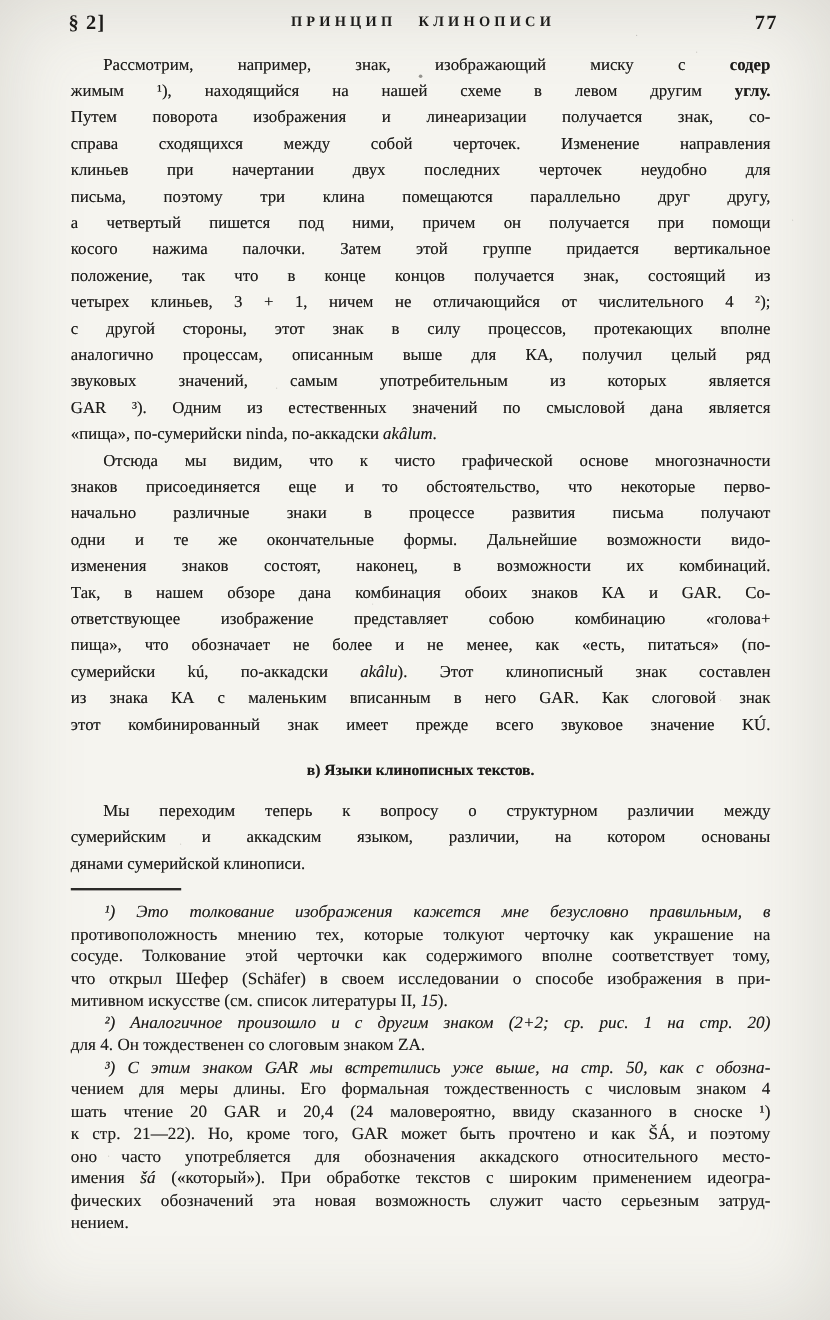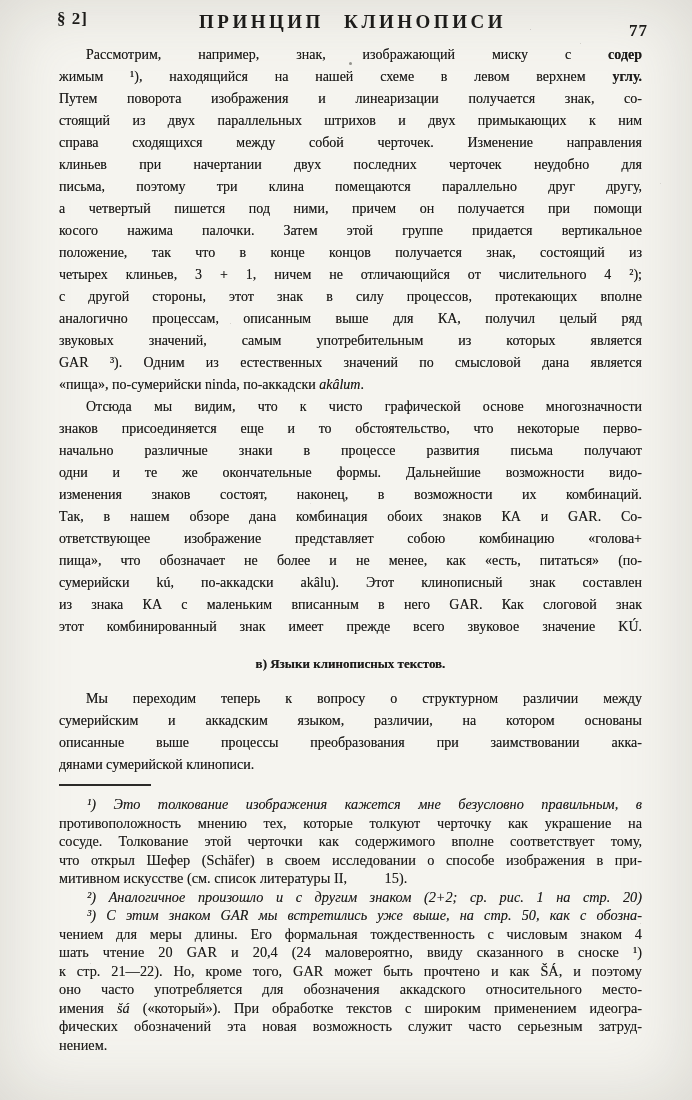--- a/index.html
+++ b/index.html
@@ -9,22 +9,22 @@
   .page {
     position:relative; width:692px; height:1100px; overflow:hidden;
     background:#f5f4ef; color:#1d1c1a;
     box-shadow: inset 0 0 70px rgba(120,114,100,.22);
   }
 
   
   .header { position:absolute; top:9px; left:57px; right:44px; height:24px; }
   .sec-marker   { position:absolute; left:0; top:0; font-size:17px; font-weight:bold; letter-spacing:1px; }
   .run-title    { position:absolute; left:50%; top:2px; transform:translateX(-50%);
-                  font-size:19px; font-weight:bold; letter-spacing:3.5px; word-spacing:12px; white-space:nowrap; }
-  .page-number  { position:absolute; right:0; top:12px; font-size:17px; font-weight:bold; letter-spacing:1px; }
+                  font-size:12px; font-weight:bold; letter-spacing:3.5px; word-spacing:12px; white-space:nowrap; }
+  .page-number  { position:absolute; right:0; top:0; font-size:17px; font-weight:bold; letter-spacing:1px; }
 
   
   .content { position:absolute; left:59px; top:44px; width:583px; }
 
   .ln {
     font-size:14px; line-height:22px;
     text-align:justify; text-align-last:justify;
     text-shadow:0 0 .5px rgba(10,10,10,.55);
     white-space:normal;
   }
@@ -68,23 +68,22 @@
   <div class="header">
     <span class="sec-marker">§ 2]</span>
     <span class="run-title">ПРИНЦИП КЛИНОПИСИ</span>
     <span class="page-number">77</span>
   </div>
 
   <div class="content">
 
     <div class="para">
       <div class="ln first"><span>Рассмотрим, например, знак, изображающий миску с </span><span style="font-weight: bold;">содер</span></div>
-      <div class="ln"><span>жимым ¹), находящийся на нашей схеме в левом верхнем </span><span style="font-weight: bold;">углу.</span></div>
+      <div class="ln"><span>жимым ¹), находящийся на нашей схеме в левом другим </span><span style="font-weight: bold;">углу.</span></div>
       <div class="ln">Путем поворота изображения и линеаризации получается знак, со-</div>
-      <div class="ln">стоящий из двух параллельных штрихов и двух примыкающих к ним</div>
       <div class="ln">справа сходящихся между собой черточек. Изменение направления</div>
       <div class="ln">клиньев при начертании двух последних черточек неудобно для</div>
       <div class="ln">письма, поэтому три клина помещаются параллельно друг другу,</div>
       <div class="ln">а четвертый пишется под ними, причем он получается при помощи</div>
       <div class="ln">косого нажима палочки. Затем этой группе придается вертикальное</div>
       <div class="ln">положение, так что в конце концов получается знак, состоящий из</div>
       <div class="ln">четырех клиньев, 3 + 1, ничем не отличающийся от числительного 4 ²);</div>
       <div class="ln">с другой стороны, этот знак в силу процессов, протекающих вполне</div>
       <div class="ln">аналогично процессам, описанным выше для КА, получил целый ряд</div>
       <div class="ln">звуковых значений, самым употребительным из которых является</div>
@@ -94,46 +93,46 @@
 
     <div class="para">
       <div class="ln first">Отсюда мы видим, что к чисто графической основе многозначности</div>
       <div class="ln">знаков присоединяется еще и то обстоятельство, что некоторые перво-</div>
       <div class="ln">начально различные знаки в процессе развития письма получают</div>
       <div class="ln">одни и те же окончательные формы. Дальнейшие возможности видо-</div>
       <div class="ln">изменения знаков состоят, наконец, в возможности их комбинаций.</div>
       <div class="ln">Так, в нашем обзоре дана комбинация обоих знаков КА и GAR. Со-</div>
       <div class="ln">ответствующее изображение представляет собою комбинацию «голова+</div>
       <div class="ln">пища», что обозначает не более и не менее, как «есть, питаться» (по-</div>
-      <div class="ln"><span>сумерийски kú, по-аккадски </span><span style="">akâlu</span><span>). Этот клинописный знак составлен</span></div>
+      <div class="ln"><span>сумерийски kú, по-аккадски </span><span style="font-style: italic;">akâlu</span><span>). Этот клинописный знак составлен</span></div>
       <div class="ln">из знака КА с маленьким вписанным в него GAR. Как слоговой знак</div>
       <div class="ln"><span>этот комбинированный знак имеет прежде всего звуковое значение </span><span style="font-weight: normal;">KÚ.</span></div>
     </div>
 
     <div class="heading">в) Языки клинописных текстов.</div>
 
     <div class="para">
       <div class="ln first">Мы переходим теперь к вопросу о структурном различии между</div>
       <div class="ln">сумерийским и аккадским языком, различии, на котором основаны</div>
-      <div class="ln">описанные выше процессы преобразования при заимствовании акка-</div>
       <div class="ln last">дянами сумерийской клинописи.</div>
     </div>
 
     <div class="fnsep"></div>
 
     <div class="footnotes">
       <div class="para">
         <div class="ln first">¹) Это толкование изображения кажется мне безусловно правильным, в</div>
         <div class="ln">противоположность мнению тех, которые толкуют черточку как украшение на</div>
         <div class="ln">сосуде. Толкование этой черточки как содержимого вполне соответствует тому,</div>
         <div class="ln">что открыл Шефер (Schäfer) в своем исследовании о способе изображения в при-</div>
-        <div class="ln last"><span>митивном искусстве (см. список литературы II, </span><span style=" margin-left: 34px;">15</span><span>).</span></div>
+        <div class="ln last"><span>митивном искусстве (см. список литературы II, </span><span style="font-style: italic;">15</span><span>).</span></div>
       </div>
       <div class="para">
         <div class="ln first">²) Аналогичное произошло и с другим знаком (2+2; ср. рис. 1 на стр. 20)</div>
+        <div class="ln last">для 4. Он тождественен со слоговым знаком ZA.</div>
       </div>
       <div class="para">
         <div class="ln first">³) С этим знаком GAR мы встретились уже выше, на стр. 50, как с обозна-</div>
         <div class="ln">чением для меры длины. Его формальная тождественность с числовым знаком 4</div>
         <div class="ln">шать чтение 20 GAR и 20,4 (24 маловероятно, ввиду сказанного в сноске ¹)</div>
         <div class="ln">к стр. 21—22). Но, кроме того, GAR может быть прочтено и как ŠÁ, и поэтому</div>
         <div class="ln">оно часто употребляется для обозначения аккадского относительного место-</div>
         <div class="ln"><span>имения </span><span style="font-style: italic;">šá</span><span> («который»). При обработке текстов с широким применением идеогра-</span></div>
         <div class="ln">фических обозначений эта новая возможность служит часто серьезным затруд-</div>
         <div class="ln last">нением.</div>

